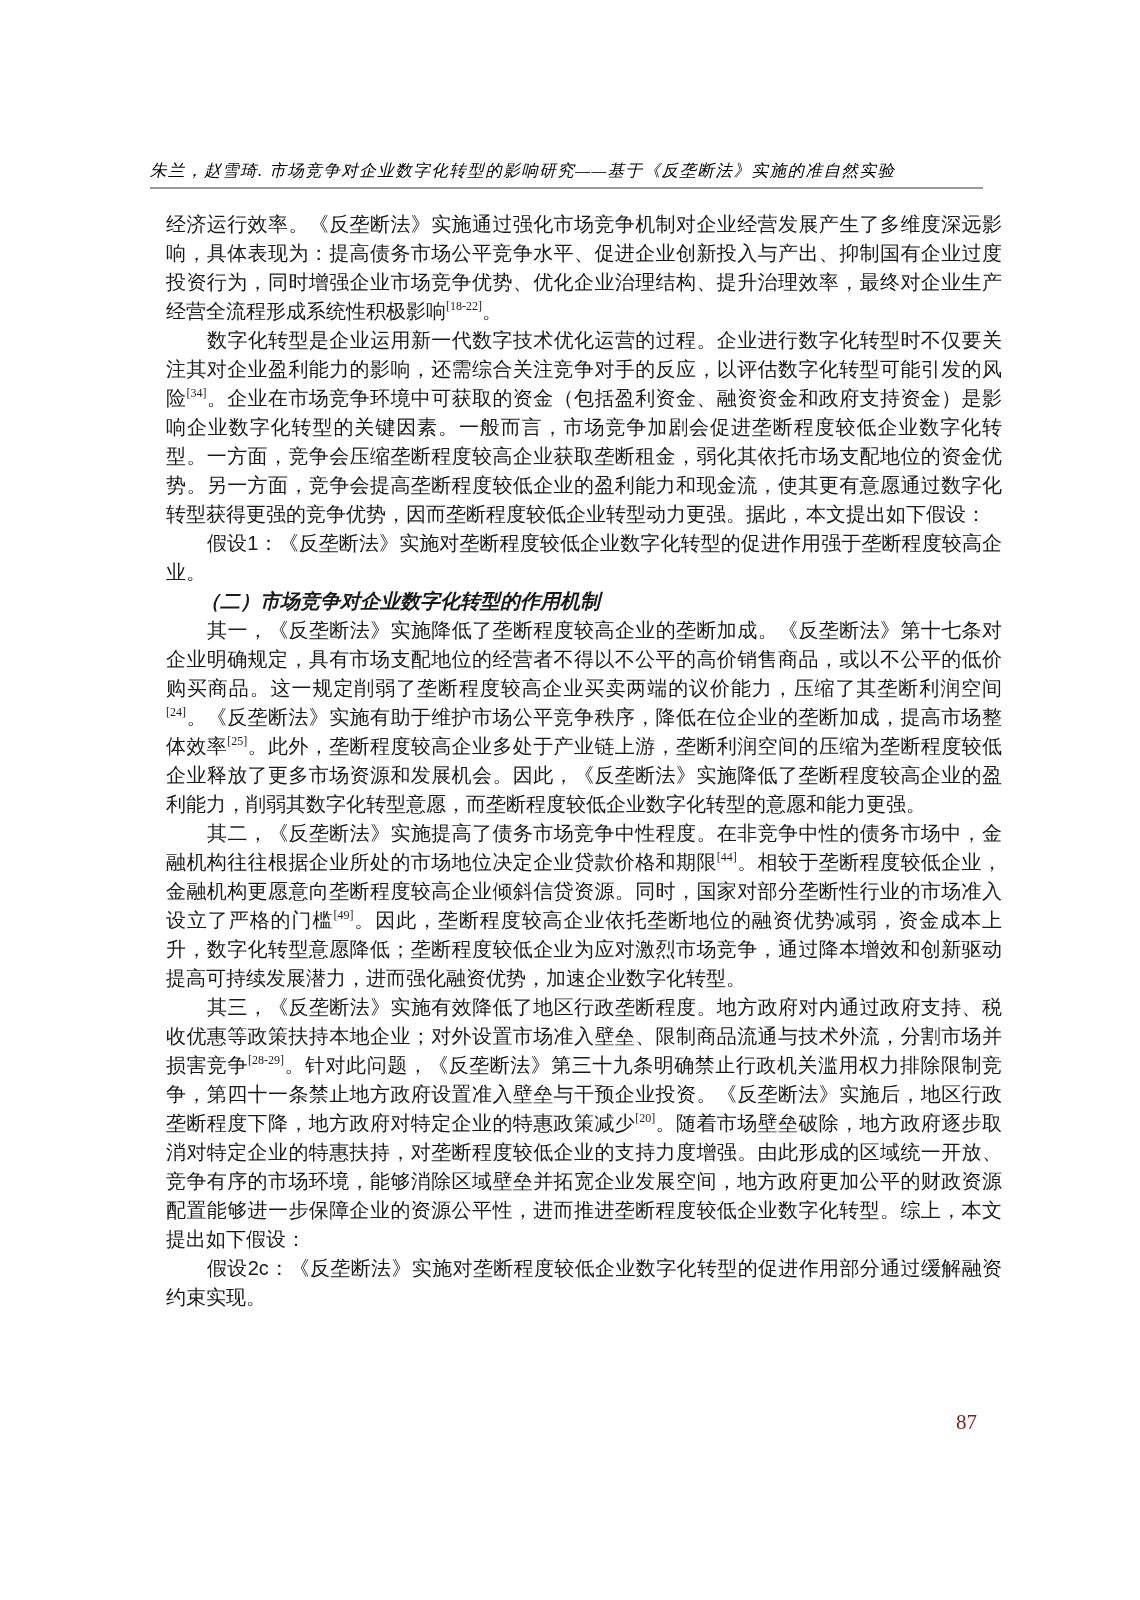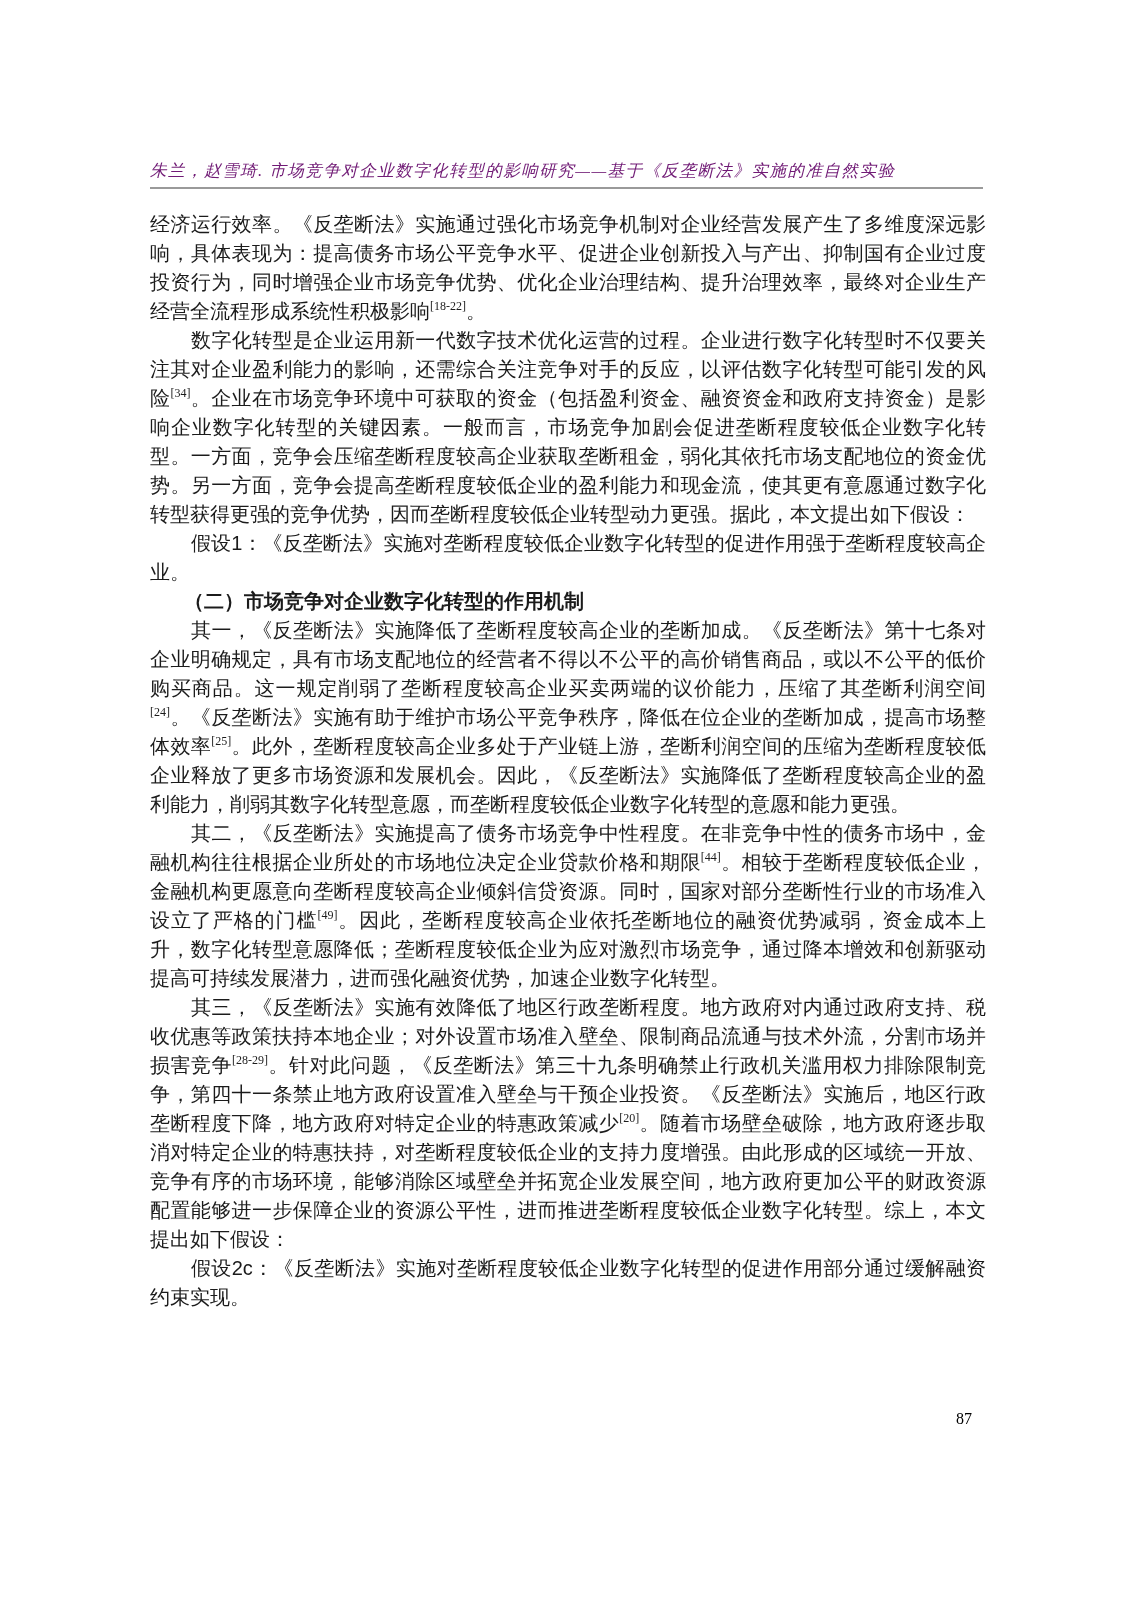--- a/index.html
+++ b/index.html
@@ -17,34 +17,34 @@
     color: #1b1b1b;
   }
   .running-header {
     position: absolute;
     left: 150px;
     top: 160px;
     width: 836px;
     font-style: italic;
     font-size: 16.5px;
     letter-spacing: 1.5px;
-    color: #701a75;
+    color: #000000;
     white-space: nowrap;
   }
   .header-rule {
     position: absolute;
     left: 150px;
     top: 187px;
     width: 833px;
     height: 2px;
     background: #9a9a9a;
   }
   .article {
     position: absolute;
-    left: 150px;
+    left: 166px;
     top: 210px;
     width: 836px;
     font-size: 20px;
     line-height: 29px;
     text-align: justify;
   }
   .article p {
     margin: 0;
     padding: 0;
   }
@@ -52,35 +52,36 @@
     text-indent: 41px;
   }
   .hei {
     font-family: "Liberation Sans", "DejaVu Sans", sans-serif;
     font-weight: 400;
   }
   .heading {
     font-family: "Liberation Sans", "DejaVu Sans", sans-serif;
     font-weight: 700;
     text-indent: 34px;
+    font-style: italic;
   }
   sup.ref {
     font-size: 12px;
     line-height: 0;
     vertical-align: baseline;
     position: relative;
     top: -8px;
     letter-spacing: 0;
   }
   .page-number {
     position: absolute;
     left: 956px;
     top: 1410px;
-    font-size: 16px;
-    color: #000000;
+    font-size: 21px;
+    color: #7f1d1d;
   }
 </style>
 </head>
 <body>
 
 <div class="page">
   <div class="running-header">朱兰，赵雪琦. 市场竞争对企业数字化转型的影响研究——基于《反垄断法》实施的准自然实验</div>
   <div class="header-rule"></div>
   <div class="article" id="article">
       <p class=""><span>经济运行效率。《反垄断法》实施通过强化市场竞争机制对企业经营发展产生了多维度深远影响，具体表现为：提高债务市场公平竞争水平、促进企业创新投入与产出、抑制国有企业过度投资行为，同时增强企业市场竞争优势、优化企业治理结构、提升治理效率，最终对企业生产经营全流程形成系统性积极影响</span><sup class="ref">[18-22]</sup><span>。</span></p>

